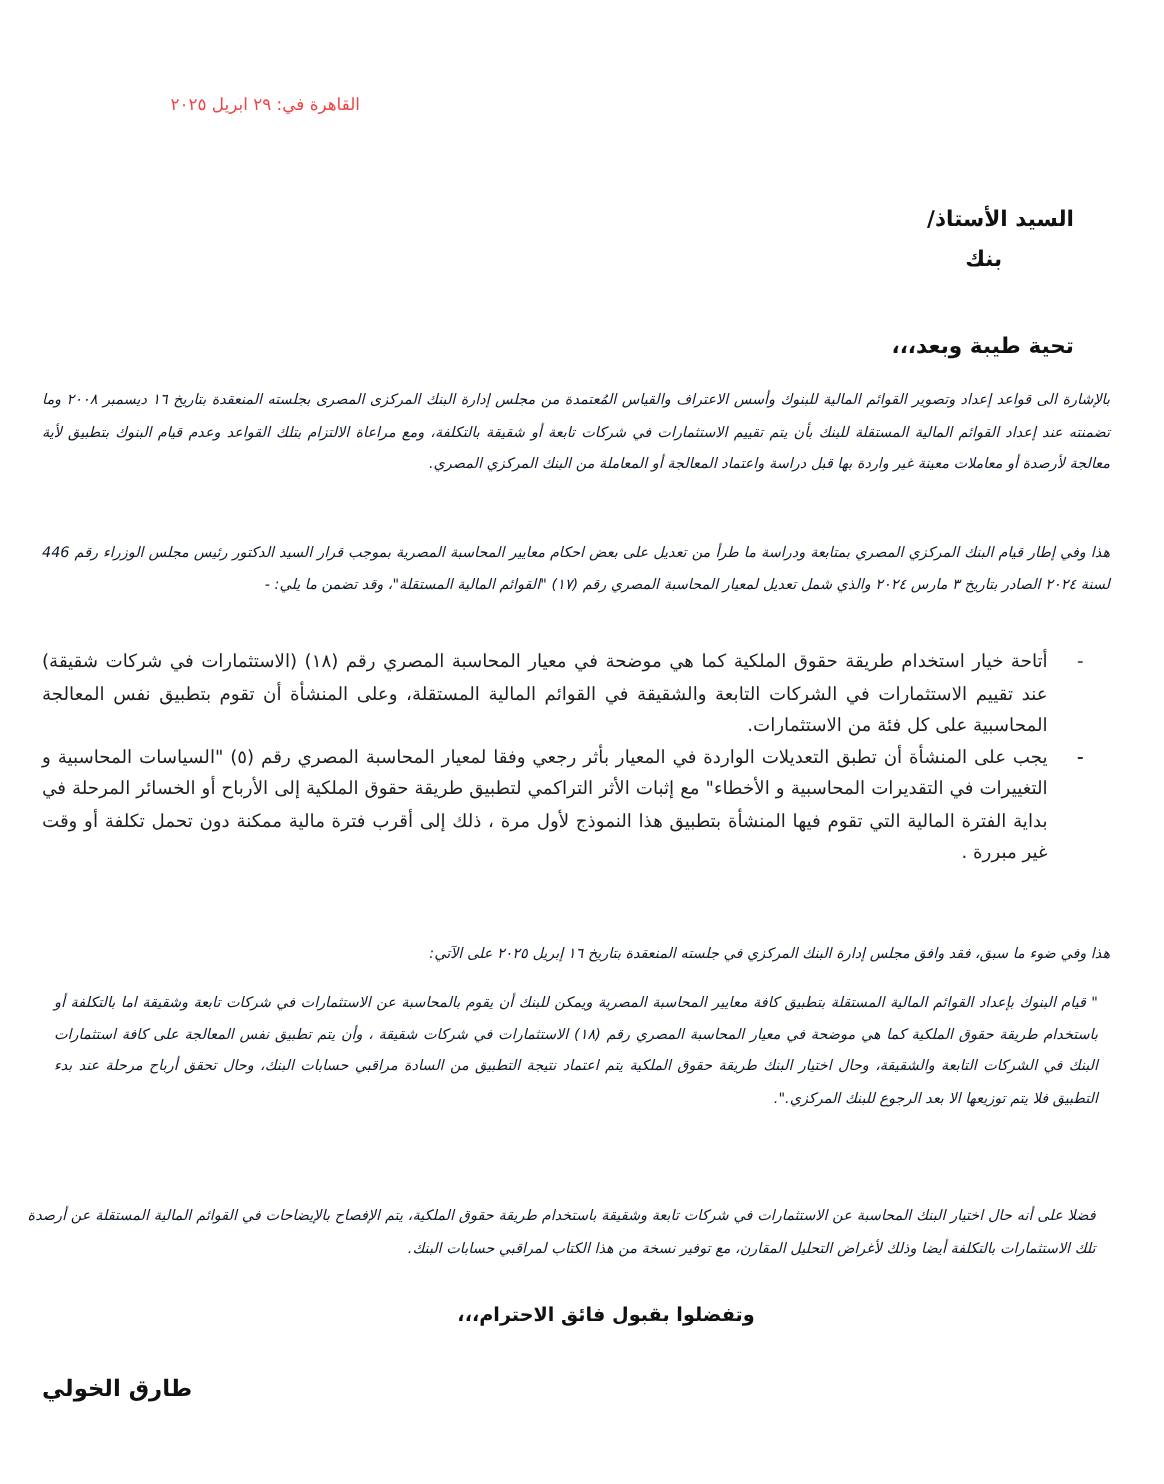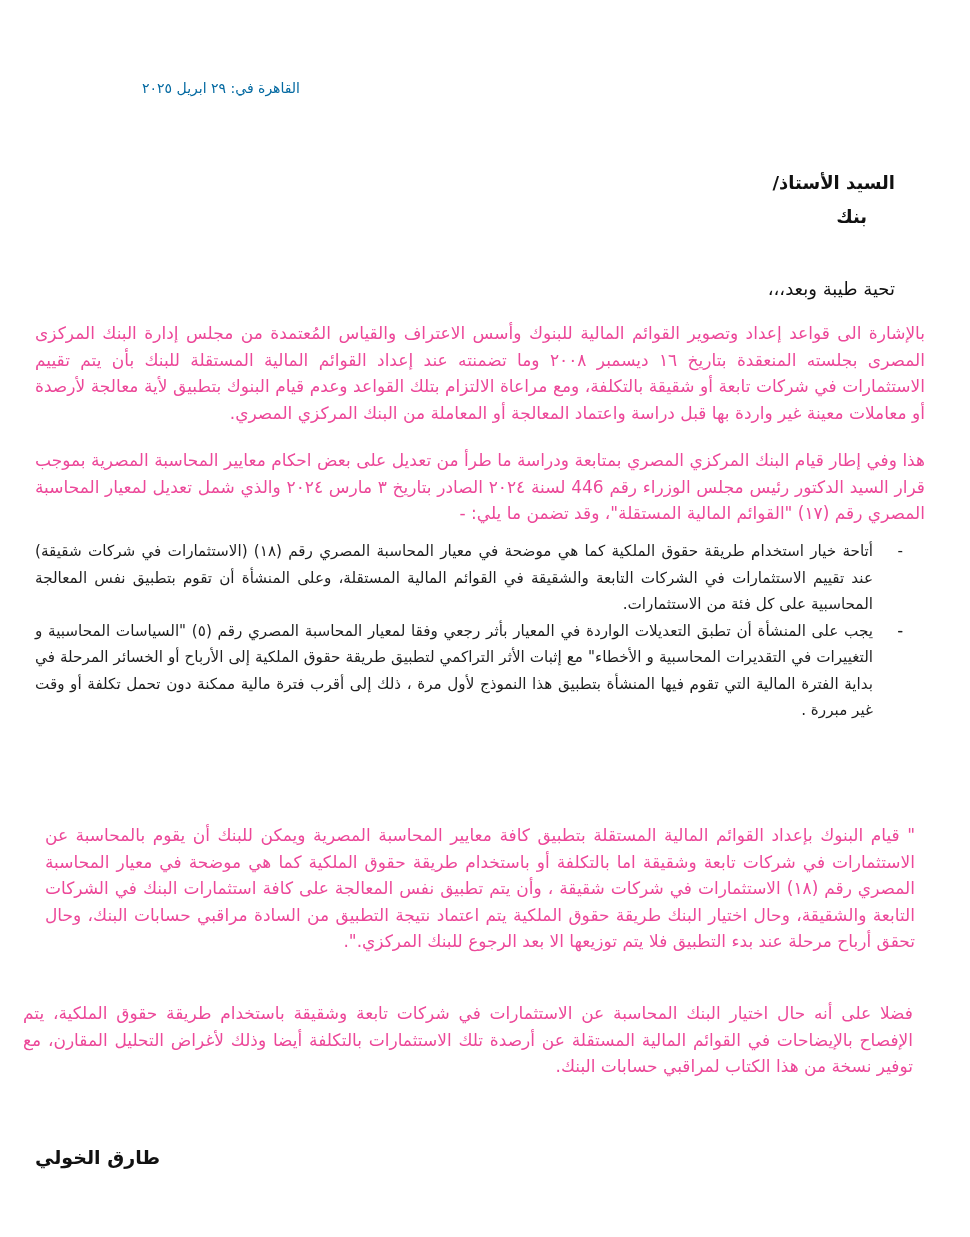--- a/index.html
+++ b/index.html
@@ -21,51 +21,53 @@
       width: 970px; height: 1237px;
       direction: rtl;
     }
     .date {
       position: absolute;
       top: 80px;
       left: 110px;
       width: 190px;
       text-align: right;
       font-size: 14px;
-      color: #0369a1;
+      color: #ef4444;
     }
     .addressee {
       position: absolute;
       top: 166px;
       right: 75px;
       font-weight: bold;
       font-size: 18px;
       line-height: 34px;
       color: #111;
     }
     .addressee .bank {
       padding-right: 28px;
+      text-align: center;
     }
     .greeting {
       position: absolute;
       top: 278px;
       right: 75px;
-      font-weight: normal;
+      font-weight: bold;
       font-size: 18px;
       color: #111;
     }
     .body-block {
       position: absolute;
       right: 45px;
       width: 890px;
-      font-size: 17px;
+      font-size: 12px;
       line-height: 26.5px;
       text-align: justify;
       text-align-last: right;
-      color: #ec4899;
+      color: #0f172a;
+      font-style: italic;
     }
     .p1 { top: 320px; }
     .p2 { top: 447px; }
     .bullets {
       position: absolute;
       top: 538px;
       right: 45px;
       width: 890px;
       margin: 0;
       padding: 0;
@@ -135,21 +137,23 @@
     </li>
     <li>
       <span class="dash">-</span>
     </li>
     <li>
       <span class="dash">-</span>
       <span>يجب على المنشأة أن تطبق التعديلات الواردة في المعيار بأثر رجعي وفقا لمعيار المحاسبة المصري رقم (٥) "السياسات المحاسبية و التغييرات في التقديرات المحاسبية و الأخطاء" مع إثبات الأثر التراكمي لتطبيق طريقة حقوق الملكية إلى الأرباح أو الخسائر المرحلة في بداية الفترة المالية التي تقوم فيها المنشأة بتطبيق هذا النموذج لأول مرة ، ذلك إلى أقرب فترة مالية ممكنة دون تحمل تكلفة أو وقت غير مبررة .</span>
     </li>
   </ul>
 
+  <p class="body-block p3" style="margin:0;">هذا وفي ضوء ما سبق، فقد وافق مجلس إدارة البنك المركزي في جلسته المنعقدة بتاريخ ١٦ إبريل ٢٠٢٥ على الآتي:</p>
 
   <p class="body-block quote-block" style="margin:0; width:870px; right:55px;">" قيام البنوك بإعداد القوائم المالية المستقلة بتطبيق كافة معايير المحاسبة المصرية ويمكن للبنك أن يقوم بالمحاسبة عن الاستثمارات في شركات تابعة وشقيقة اما بالتكلفة أو باستخدام طريقة حقوق الملكية كما هي موضحة في معيار المحاسبة المصري رقم (١٨) الاستثمارات في شركات شقيقة ، وأن يتم تطبيق نفس المعالجة على كافة استثمارات البنك في الشركات التابعة والشقيقة، وحال اختيار البنك طريقة حقوق الملكية يتم اعتماد نتيجة التطبيق من السادة مراقبي حسابات البنك، وحال تحقق أرباح مرحلة عند بدء التطبيق فلا يتم توزيعها الا بعد الرجوع للبنك المركزي.".</p>
 
   <p class="body-block p4" style="margin:12px;">فضلا على أنه حال اختيار البنك المحاسبة عن الاستثمارات في شركات تابعة وشقيقة باستخدام طريقة حقوق الملكية، يتم الإفصاح بالإيضاحات في القوائم المالية المستقلة عن أرصدة تلك الاستثمارات بالتكلفة أيضا وذلك لأغراض التحليل المقارن، مع توفير نسخة من هذا الكتاب لمراقبي حسابات البنك.</p>
 
+  <div class="closing">وتفضلوا بقبول فائق الاحترام،،،</div>
 
   <div class="signature">طارق الخولي</div>
 
 </div>
 
 </body></html>

